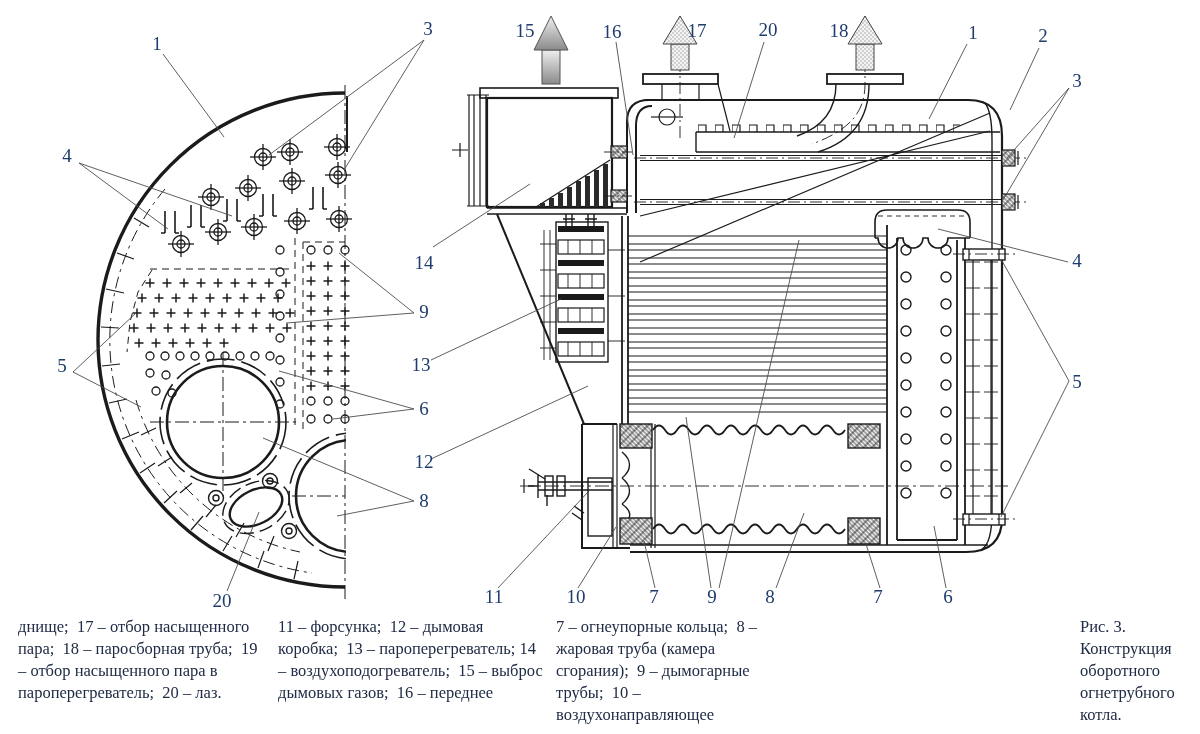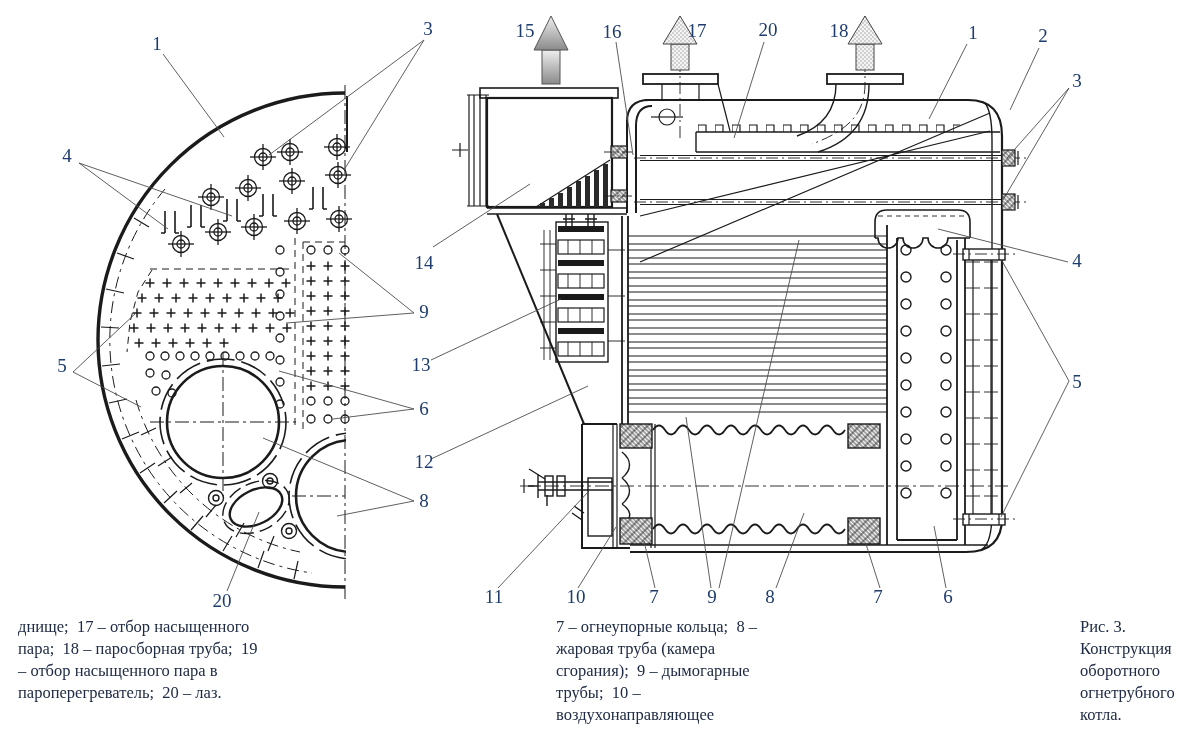--- a/index.html
+++ b/index.html
@@ -415,15 +415,16 @@
   <div class="co" style="left:1077px;top:382px">5</div>
   <div class="co" style="left:494px;top:597px">11</div>
   <div class="co" style="left:576px;top:597px">10</div>
   <div class="co" style="left:654px;top:597px">7</div>
   <div class="co" style="left:712px;top:597px">9</div>
   <div class="co" style="left:770px;top:597px">8</div>
   <div class="co" style="left:878px;top:597px">7</div>
   <div class="co" style="left:948px;top:597px">6</div>
 
   <div class="cap" style="left:18px;width:248px">днище;  17 – отбор насыщенного пара;  18 – паросборная труба;  19 – отбор насыщенного пара в пароперегреватель;  20 – лаз.</div>
+  <div class="cap" style="left:278px;width:266px">11 – форсунка;  12 – дымовая коробка;  13 – пароперегреватель; 14 – воздухоподогреватель;  15 – выброс дымовых газов;  16 – переднее</div>
   <div class="cap" style="left:556px;width:234px;height:114px;overflow:hidden">7 – огнеупорные кольца;  8 – жаровая труба (камера сгорания);  9 – дымогарные трубы;  10 – воздухонаправляющее устройство</div>
   <div class="cap" style="left:1080px;width:118px">Рис. 3. Конструкция оборотного огнетрубного котла.</div>
 </div>
 
 </body></html>

